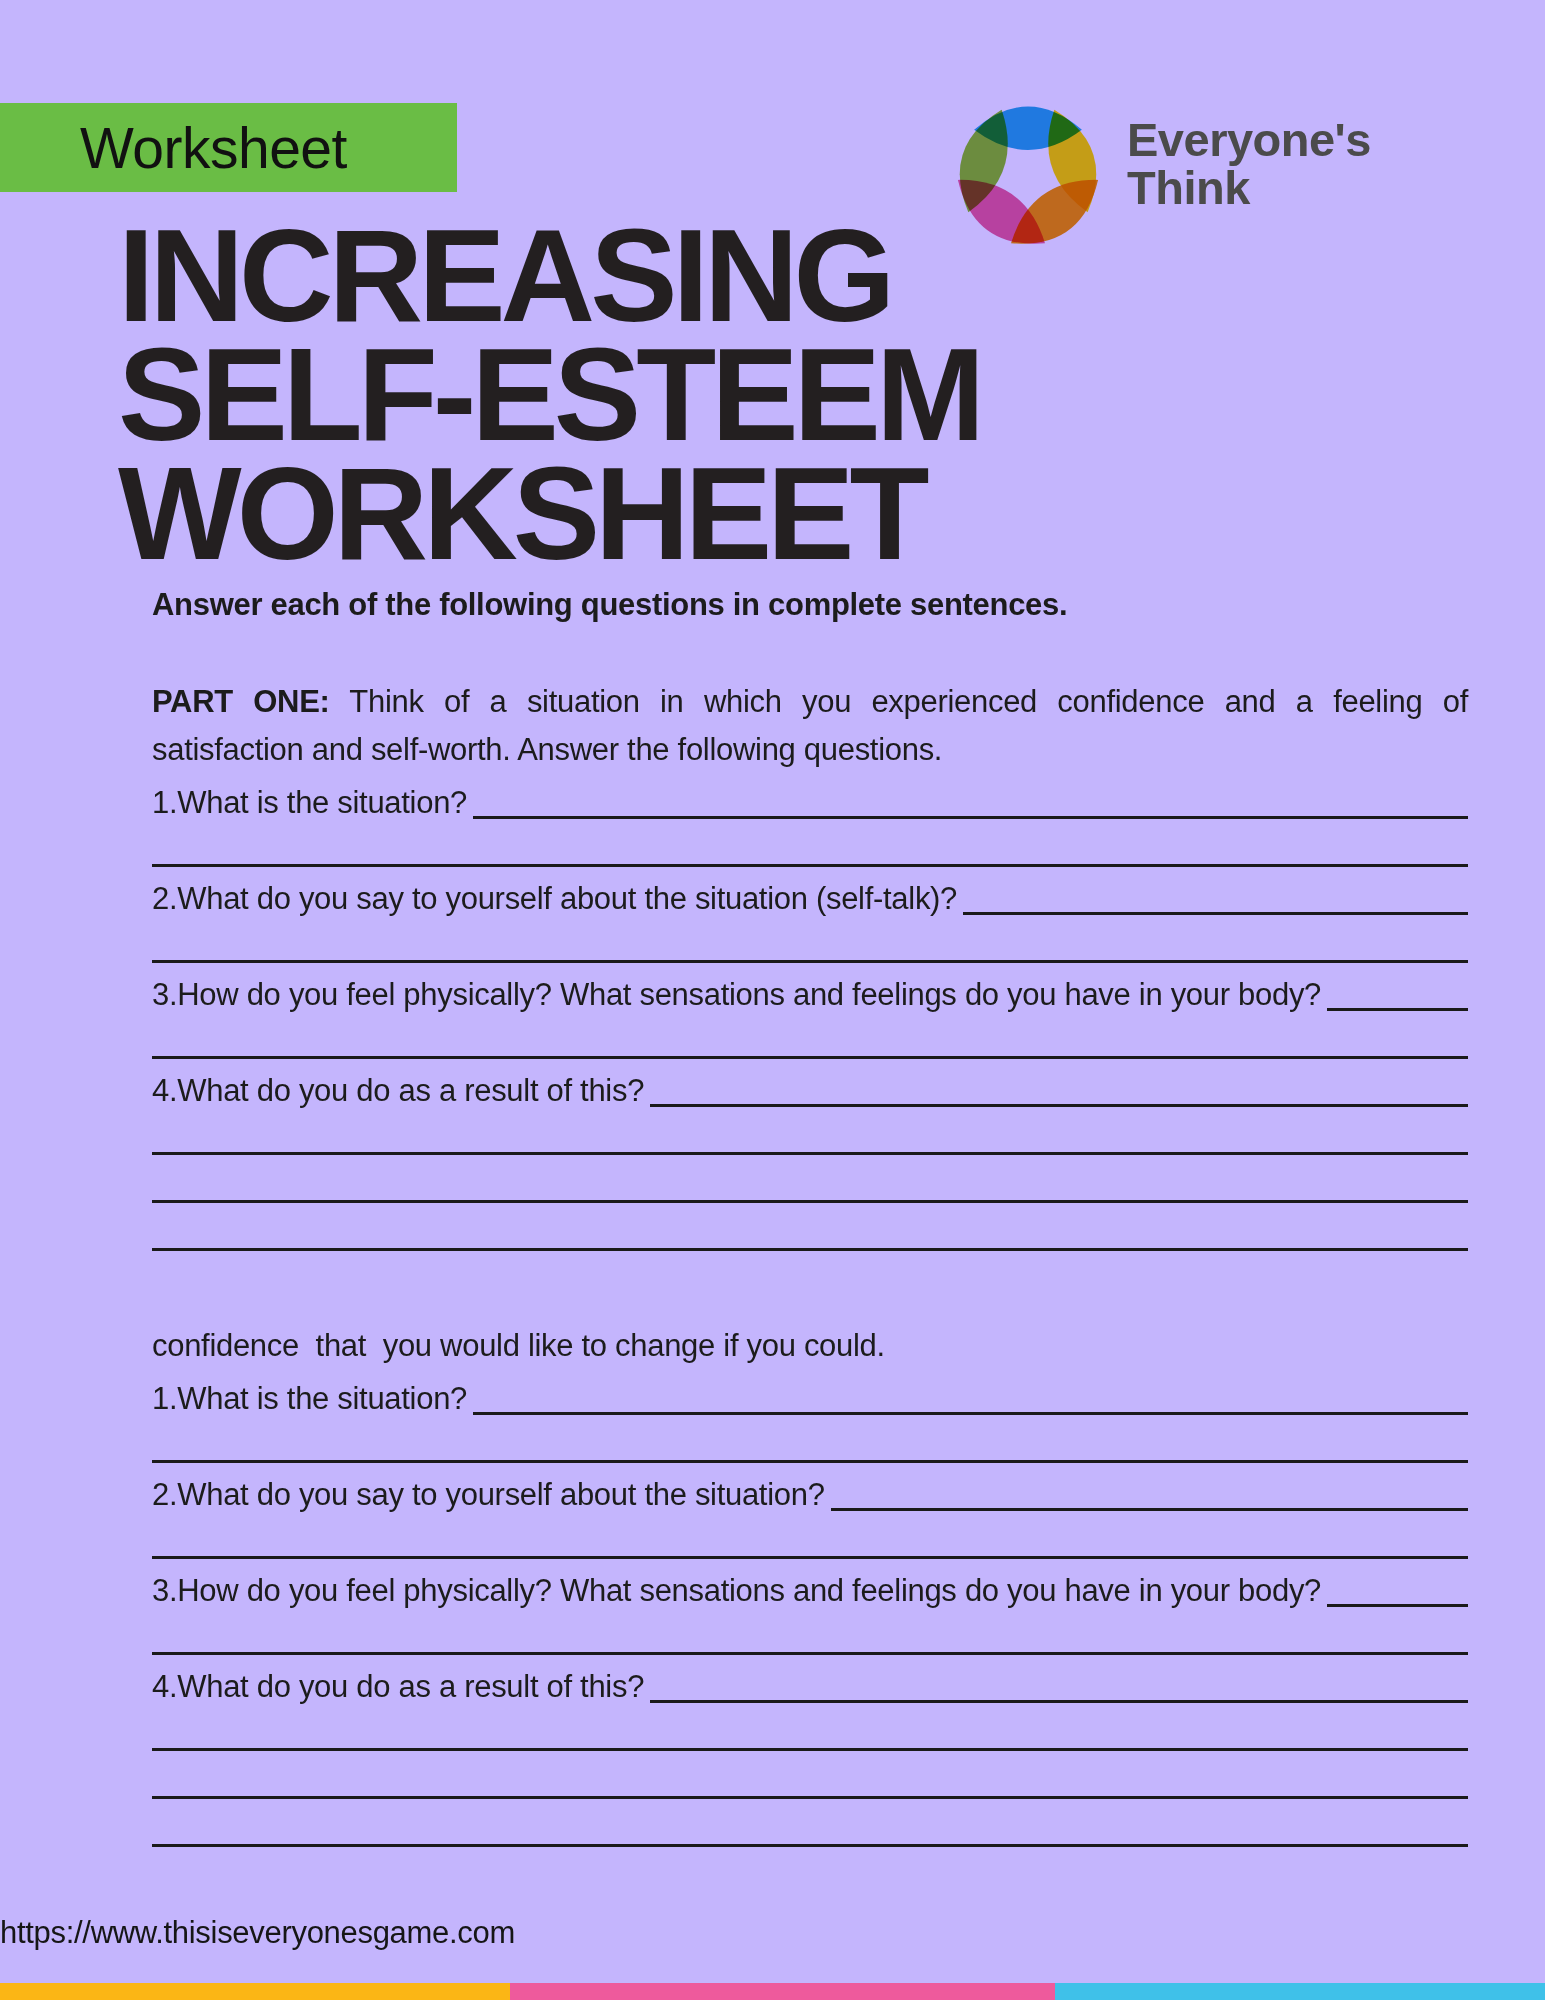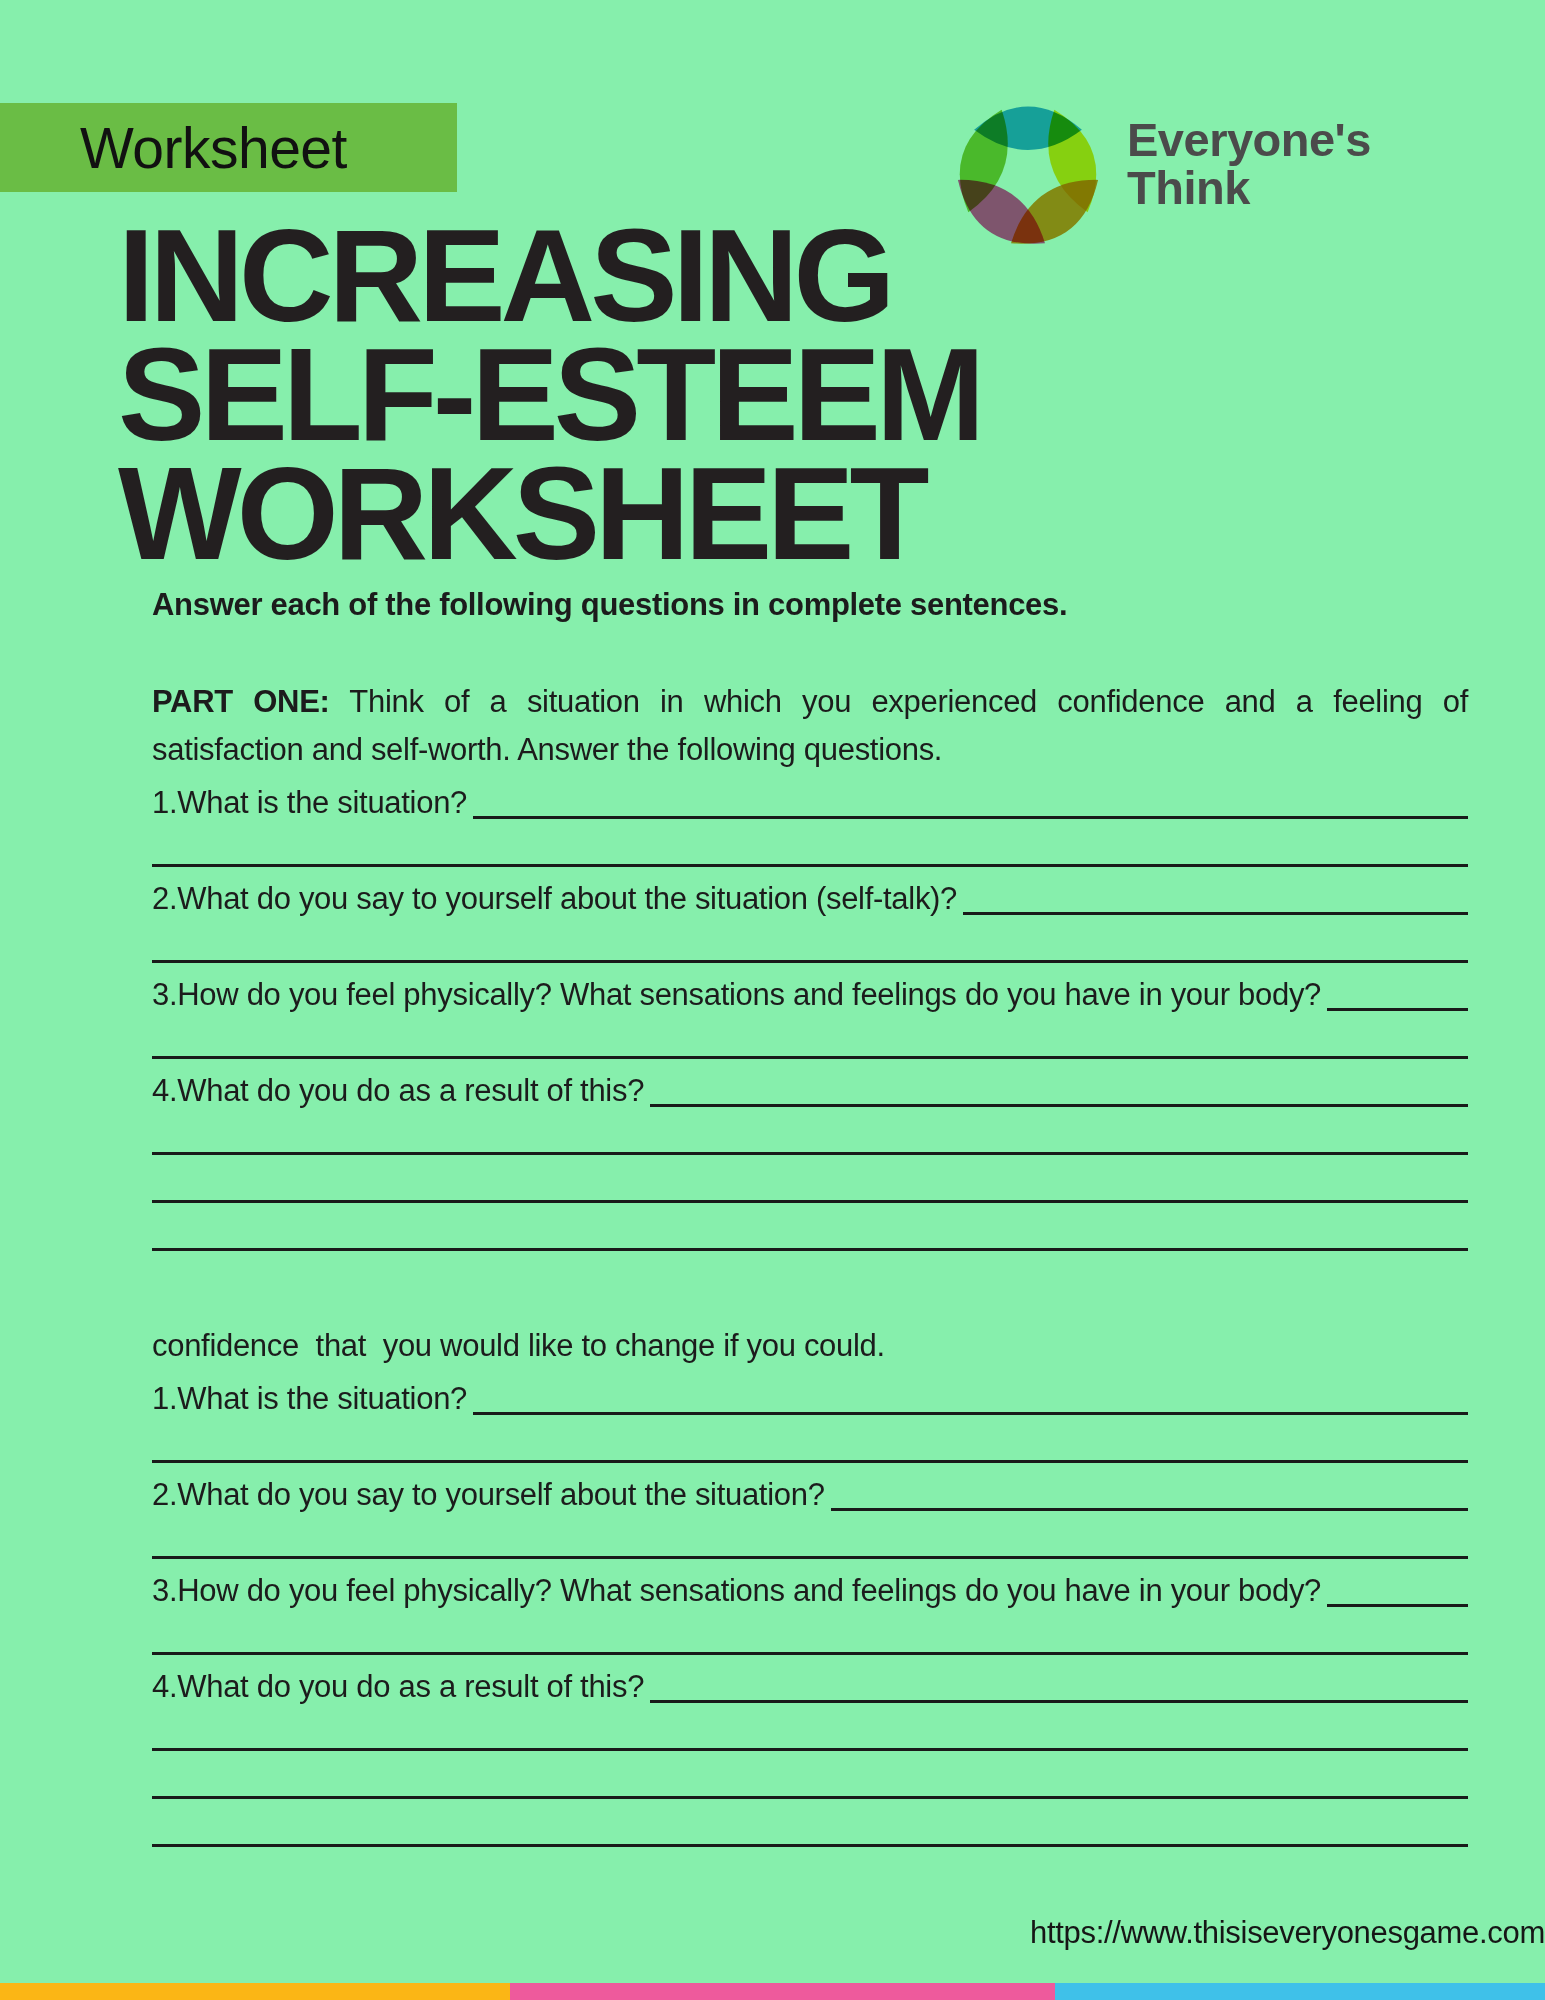--- a/index.html
+++ b/index.html
@@ -1,18 +1,18 @@
 <!DOCTYPE html>
 <html><head>
 <meta charset="utf-8">
 <style>
   html,body { margin:0; padding:0; background:#e9e9e9; }
   .page {
     position:relative; width:1545px; height:2000px; margin:0 auto;
-    background:#86efac; overflow:hidden;
+    background:#c4b5fd; overflow:hidden;
     font-family:"Liberation Sans", sans-serif; color:#1c1c1c;
   }
   
   .banner {
     position:absolute; left:0; top:103px; width:457px; height:89px;
     background:#6abd45; display:flex; align-items:center;
   }
   .banner-label { font-size:57px; padding-left:80px; color:#111; letter-spacing:-0.5px; }
 
   
@@ -49,21 +49,21 @@
   .fill, .bline {
     flex:1; align-self:flex-end;
     border-bottom:3px solid #1a1a1a; margin:0 0 3px 6px;
   }
   .brow { height:48px; display:flex; }
   .brow .bline { margin-left:0; }
 
   
   .site-url {
     position:absolute; left:0; right:0; top:1915px;
-    text-align:right; font-size:31px; letter-spacing:-0.3px; color:#161616;
+    text-align:left; font-size:31px; letter-spacing:-0.3px; color:#161616;
   }
   .bar { position:absolute; left:0; bottom:0; width:1545px; height:17px; display:flex; }
   .bar-seg1 { width:510px; }
   .bar-seg2 { width:545px; }
   .bar-seg3 { flex:1; }
 </style>
 </head>
 <body>
 
 <div class="page">

